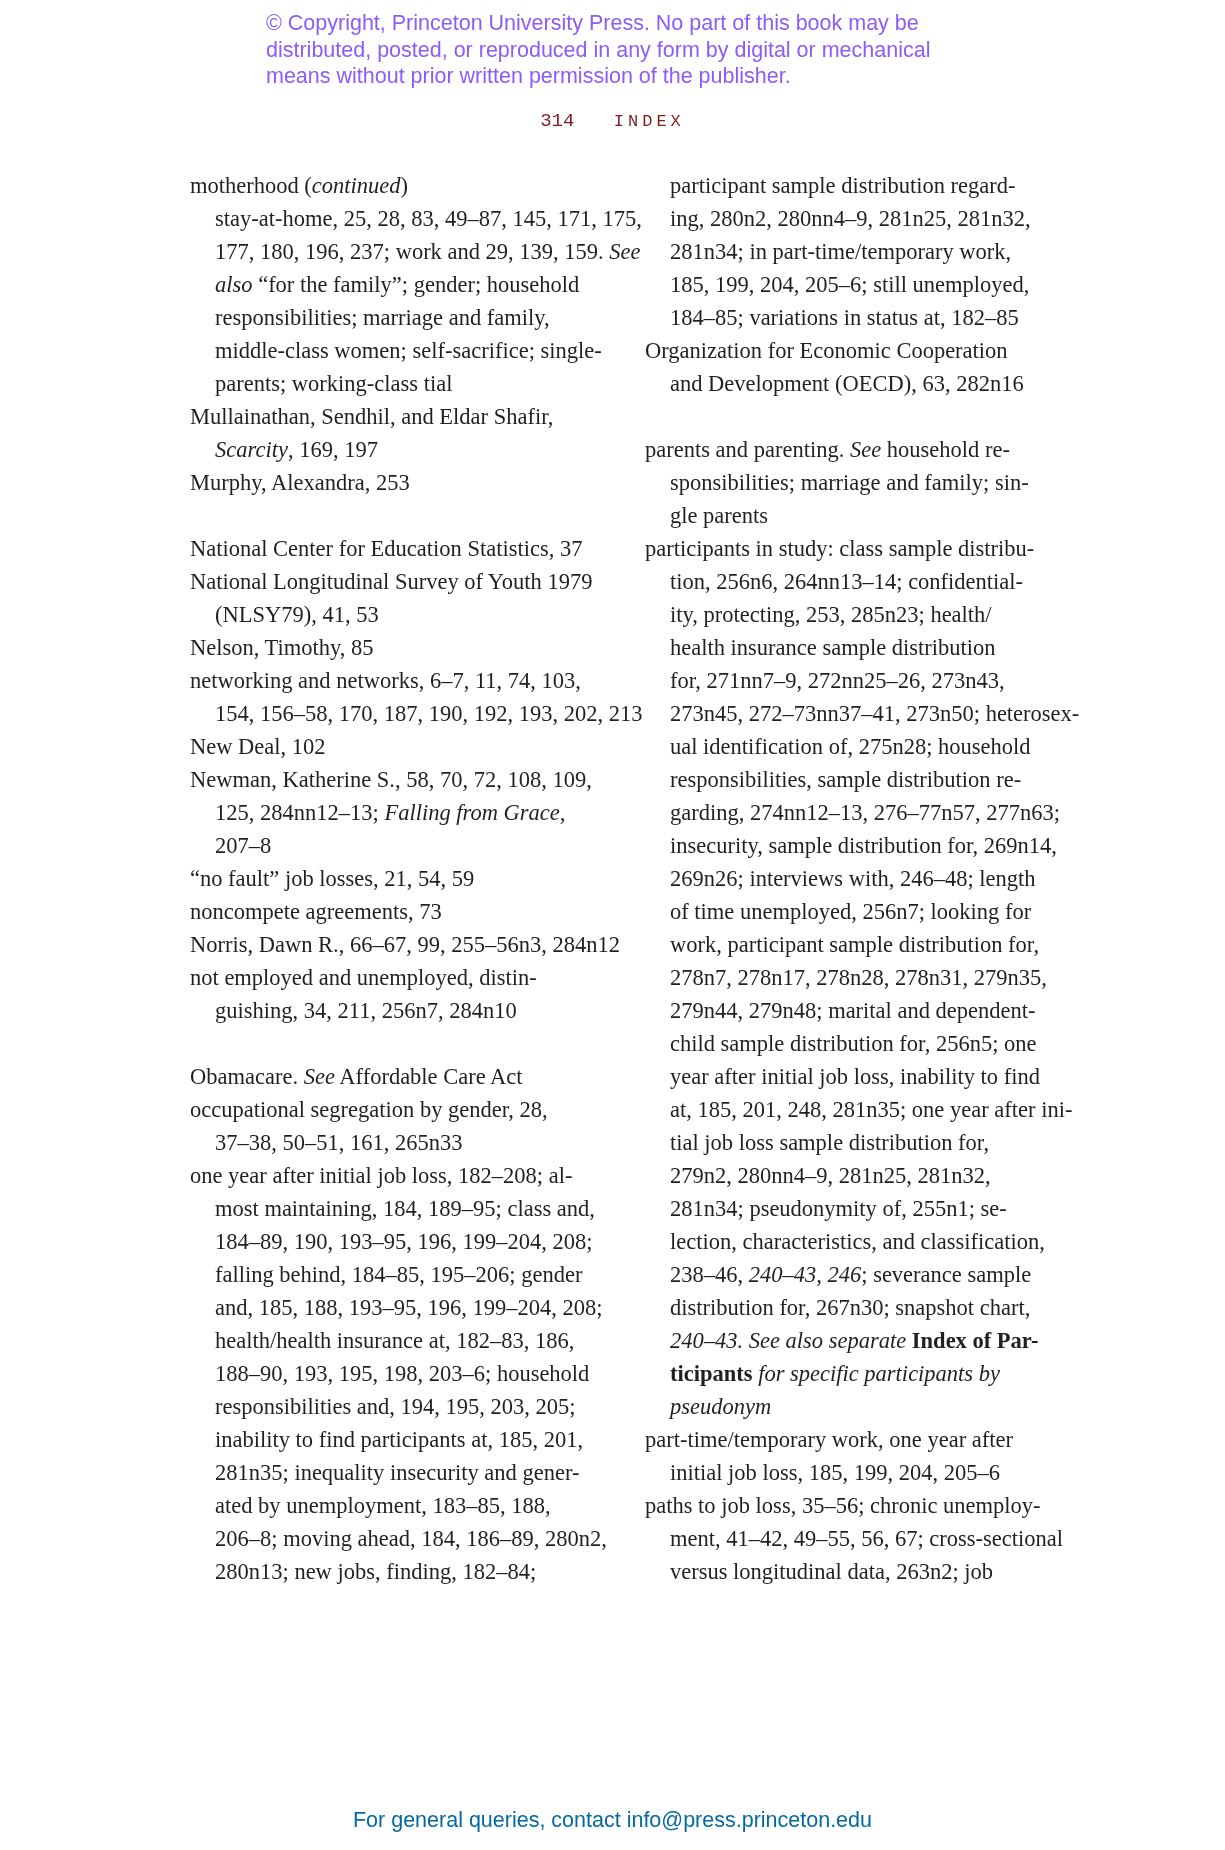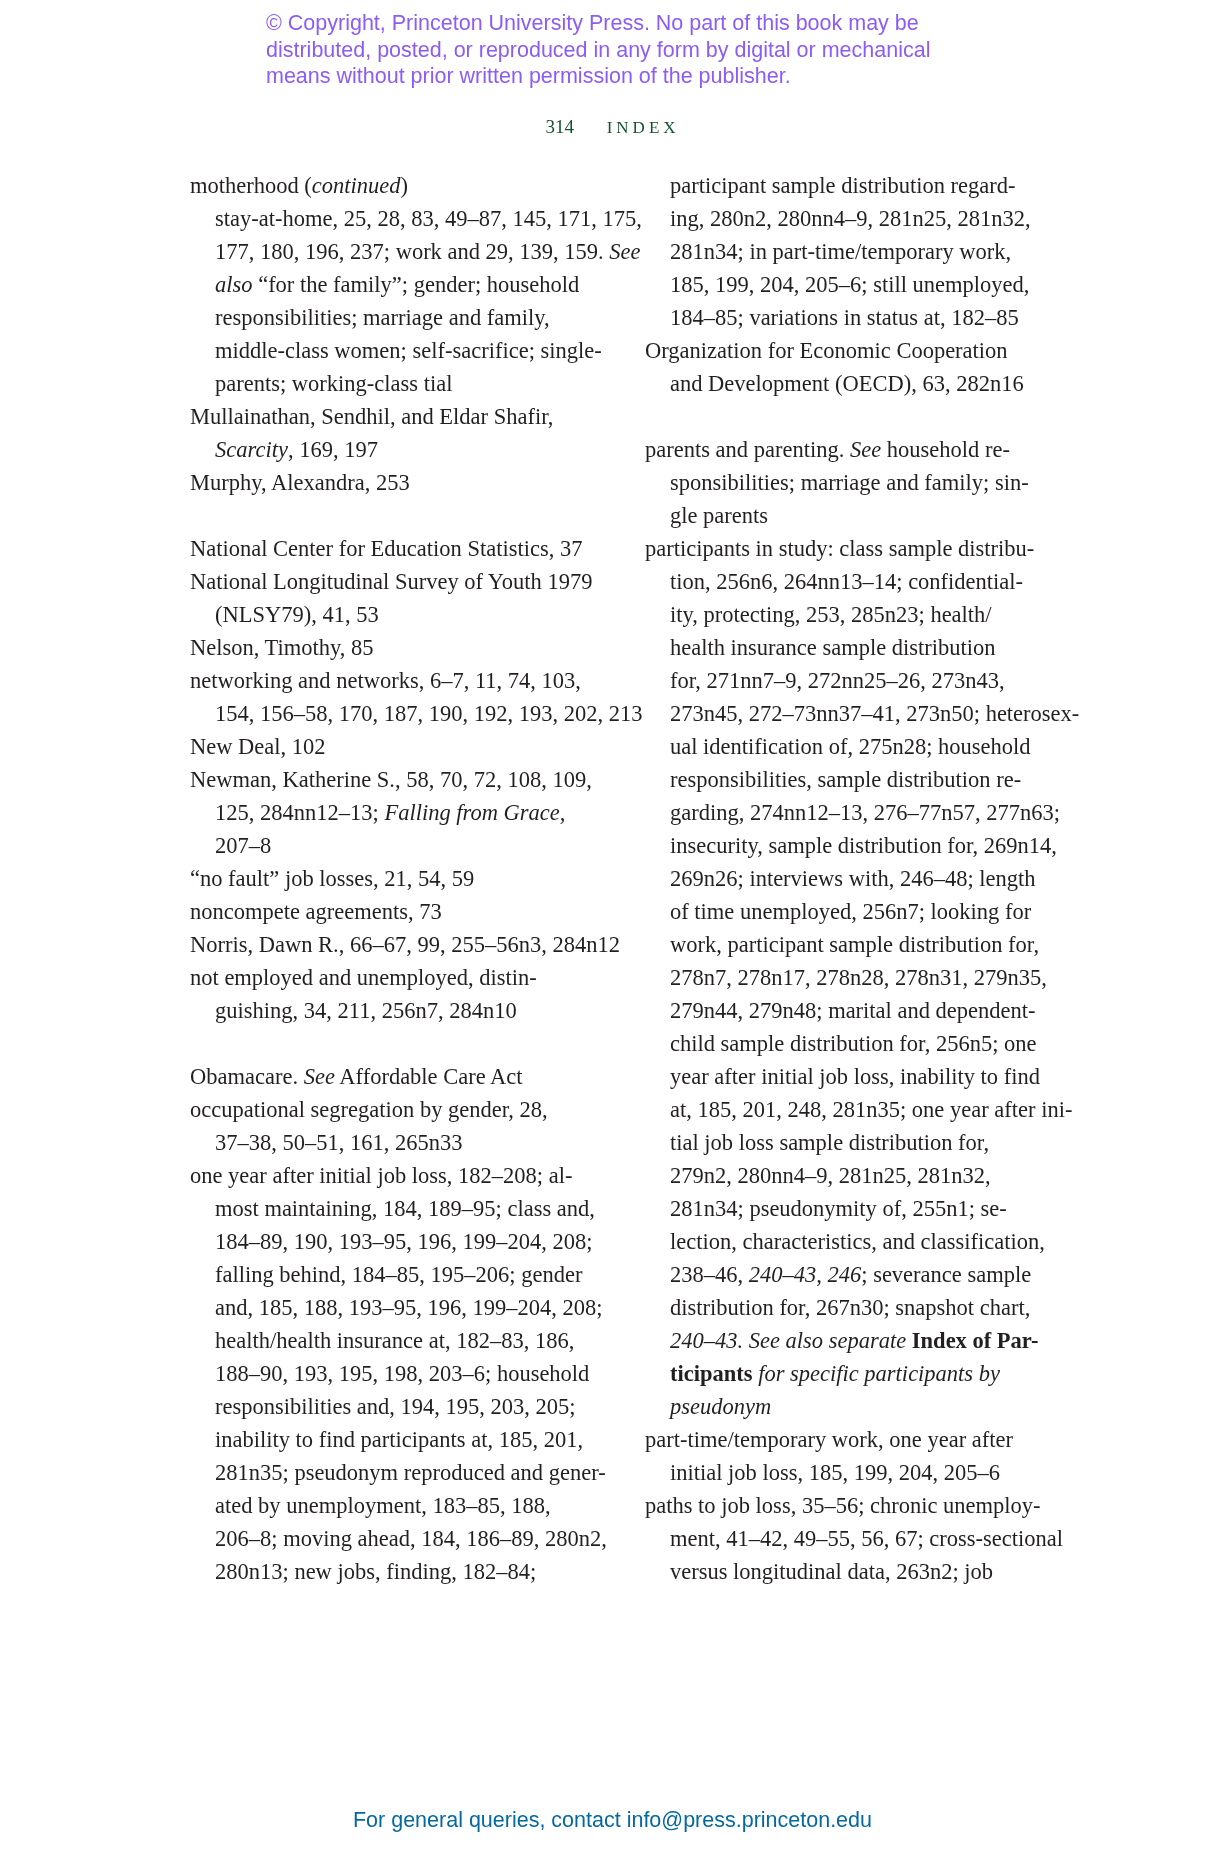--- a/index.html
+++ b/index.html
@@ -3,22 +3,22 @@
 <meta charset="utf-8">
 <style>
   html, body { margin: 0; padding: 0; background: #ffffff; }
   body { width: 1225px; height: 1850px; position: relative; overflow: hidden; color: #231f20; }
   .copyright {
     position: absolute; left: 266px; top: 10px; width: 720px;
     font-family: "Liberation Sans", sans-serif; font-size: 21.5px; line-height: 26.5px; color: #8b5cf6;
   }
   .copyright div { white-space: nowrap; }
   .running-head {
-    position: absolute; left: 0; width: 1225px; top: 116px; text-align: center;
-    font-family: Liberation Serif, serif; font-size: 19px; color: #14532d;
+    position: absolute; left: 0; width: 1225px; top: 110px; text-align: center;
+    font-family: Liberation Mono, monospace; font-size: 19px; color: #7f1d1d;
   }
   .running-head .pgnum { margin-right: 28px; }
   .running-head .section { letter-spacing: 4px; font-size: 17px; }
   .col {
     position: absolute; top: 169px; width: 430px;
     font-family: "Liberation Serif", serif; font-size: 22.5px; line-height: 33px;
   }
   .col.left { left: 190px; }
   .col.right { left: 645px; }
   .line { white-space: nowrap; height: 33px; }
@@ -78,21 +78,21 @@
     <div class="line sub"><span>37–38, 50–51, 161, 265n33</span></div>
     <div class="line"><span>one year after initial job loss, 182–208; al-</span></div>
     <div class="line sub"><span>most maintaining, 184, 189–95; class and,</span></div>
     <div class="line sub"><span>184–89, 190, 193–95, 196, 199–204, 208;</span></div>
     <div class="line sub"><span>falling behind, 184–85, 195–206; gender</span></div>
     <div class="line sub"><span>and, 185, 188, 193–95, 196, 199–204, 208;</span></div>
     <div class="line sub"><span>health/health insurance at, 182–83, 186,</span></div>
     <div class="line sub"><span>188–90, 193, 195, 198, 203–6; household</span></div>
     <div class="line sub"><span>responsibilities and, 194, 195, 203, 205;</span></div>
     <div class="line sub"><span>inability to find participants at, 185, 201,</span></div>
-    <div class="line sub"><span>281n35; pseudonym reproduced and gener-</span></div>
+    <div class="line sub"><span>281n35; inequality insecurity and gener-</span></div>
     <div class="line sub"><span>ated by unemployment, 183–85, 188,</span></div>
     <div class="line sub"><span>206–8; moving ahead, 184, 186–89, 280n2,</span></div>
     <div class="line sub"><span>280n13; new jobs, finding, 182–84;</span></div>
   </div>
 <div class="col right">
     <div class="line sub"><span>participant sample distribution regard-</span></div>
     <div class="line sub"><span>ing, 280n2, 280nn4–9, 281n25, 281n32,</span></div>
     <div class="line sub"><span>281n34; in part-time/temporary work,</span></div>
     <div class="line sub"><span>185, 199, 204, 205–6; still unemployed,</span></div>
     <div class="line sub"><span>184–85; variations in status at, 182–85</span></div>

